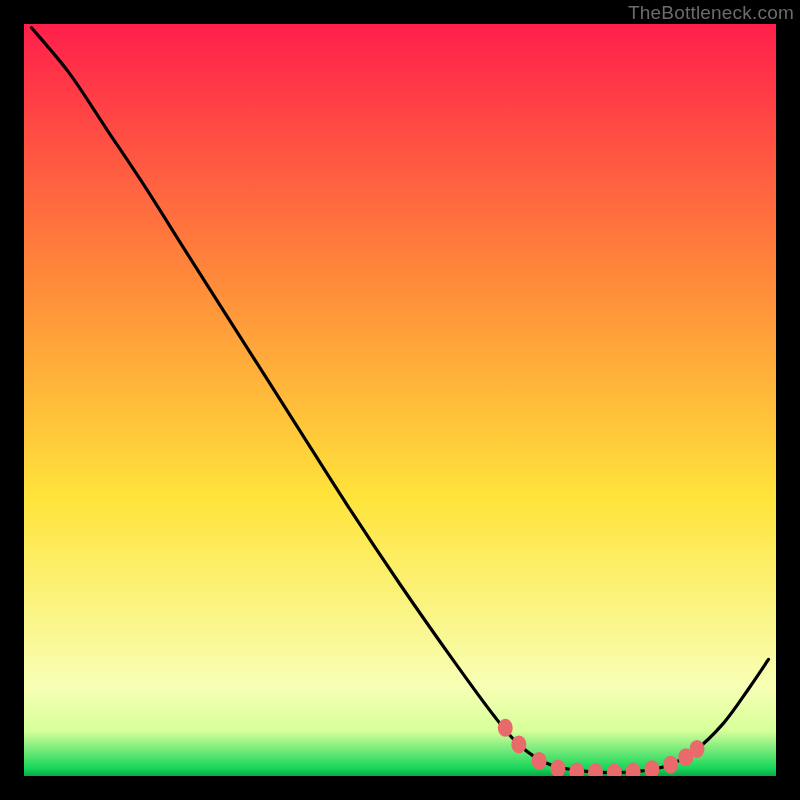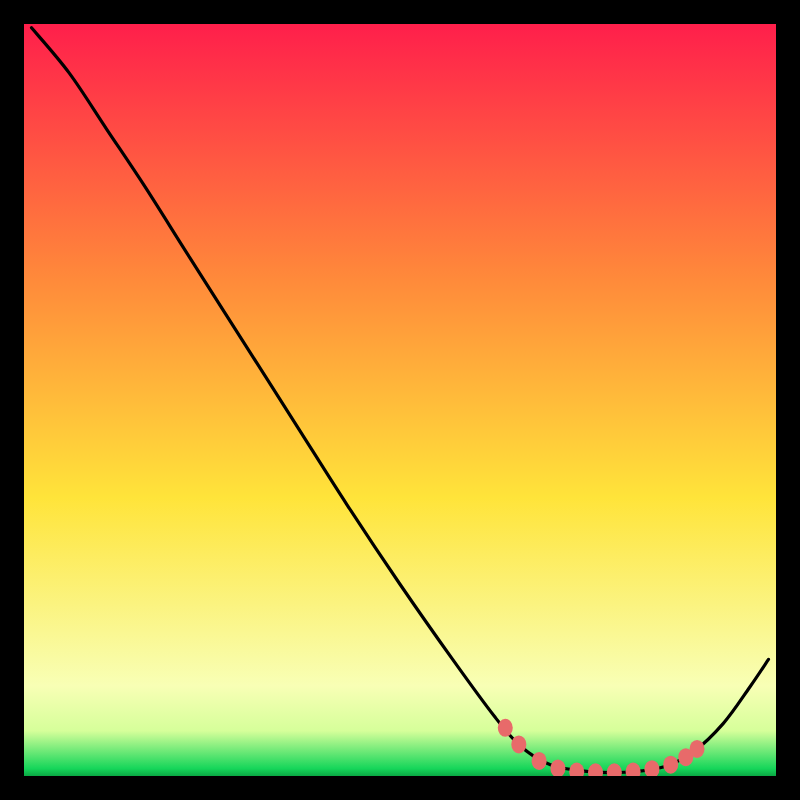--- a/index.html
+++ b/index.html
@@ -85,14 +85,15 @@
           <ellipse cx="609.12" cy="747.49" rx="7.5" ry="9" fill="#e86a6a"></ellipse>
           <ellipse cx="627.92" cy="745.23" rx="7.5" ry="9" fill="#e86a6a"></ellipse>
           <ellipse cx="646.72" cy="740.72" rx="7.5" ry="9" fill="#e86a6a"></ellipse>
           <ellipse cx="661.76" cy="733.20" rx="7.5" ry="9" fill="#e86a6a"></ellipse>
           <ellipse cx="673.04" cy="724.93" rx="7.5" ry="9" fill="#e86a6a"></ellipse>
         </g>
     </svg>
 
   </div>
 
+  <div class="watermark">TheBottleneck.com</div>
 
 </div>
 
 </body></html>

